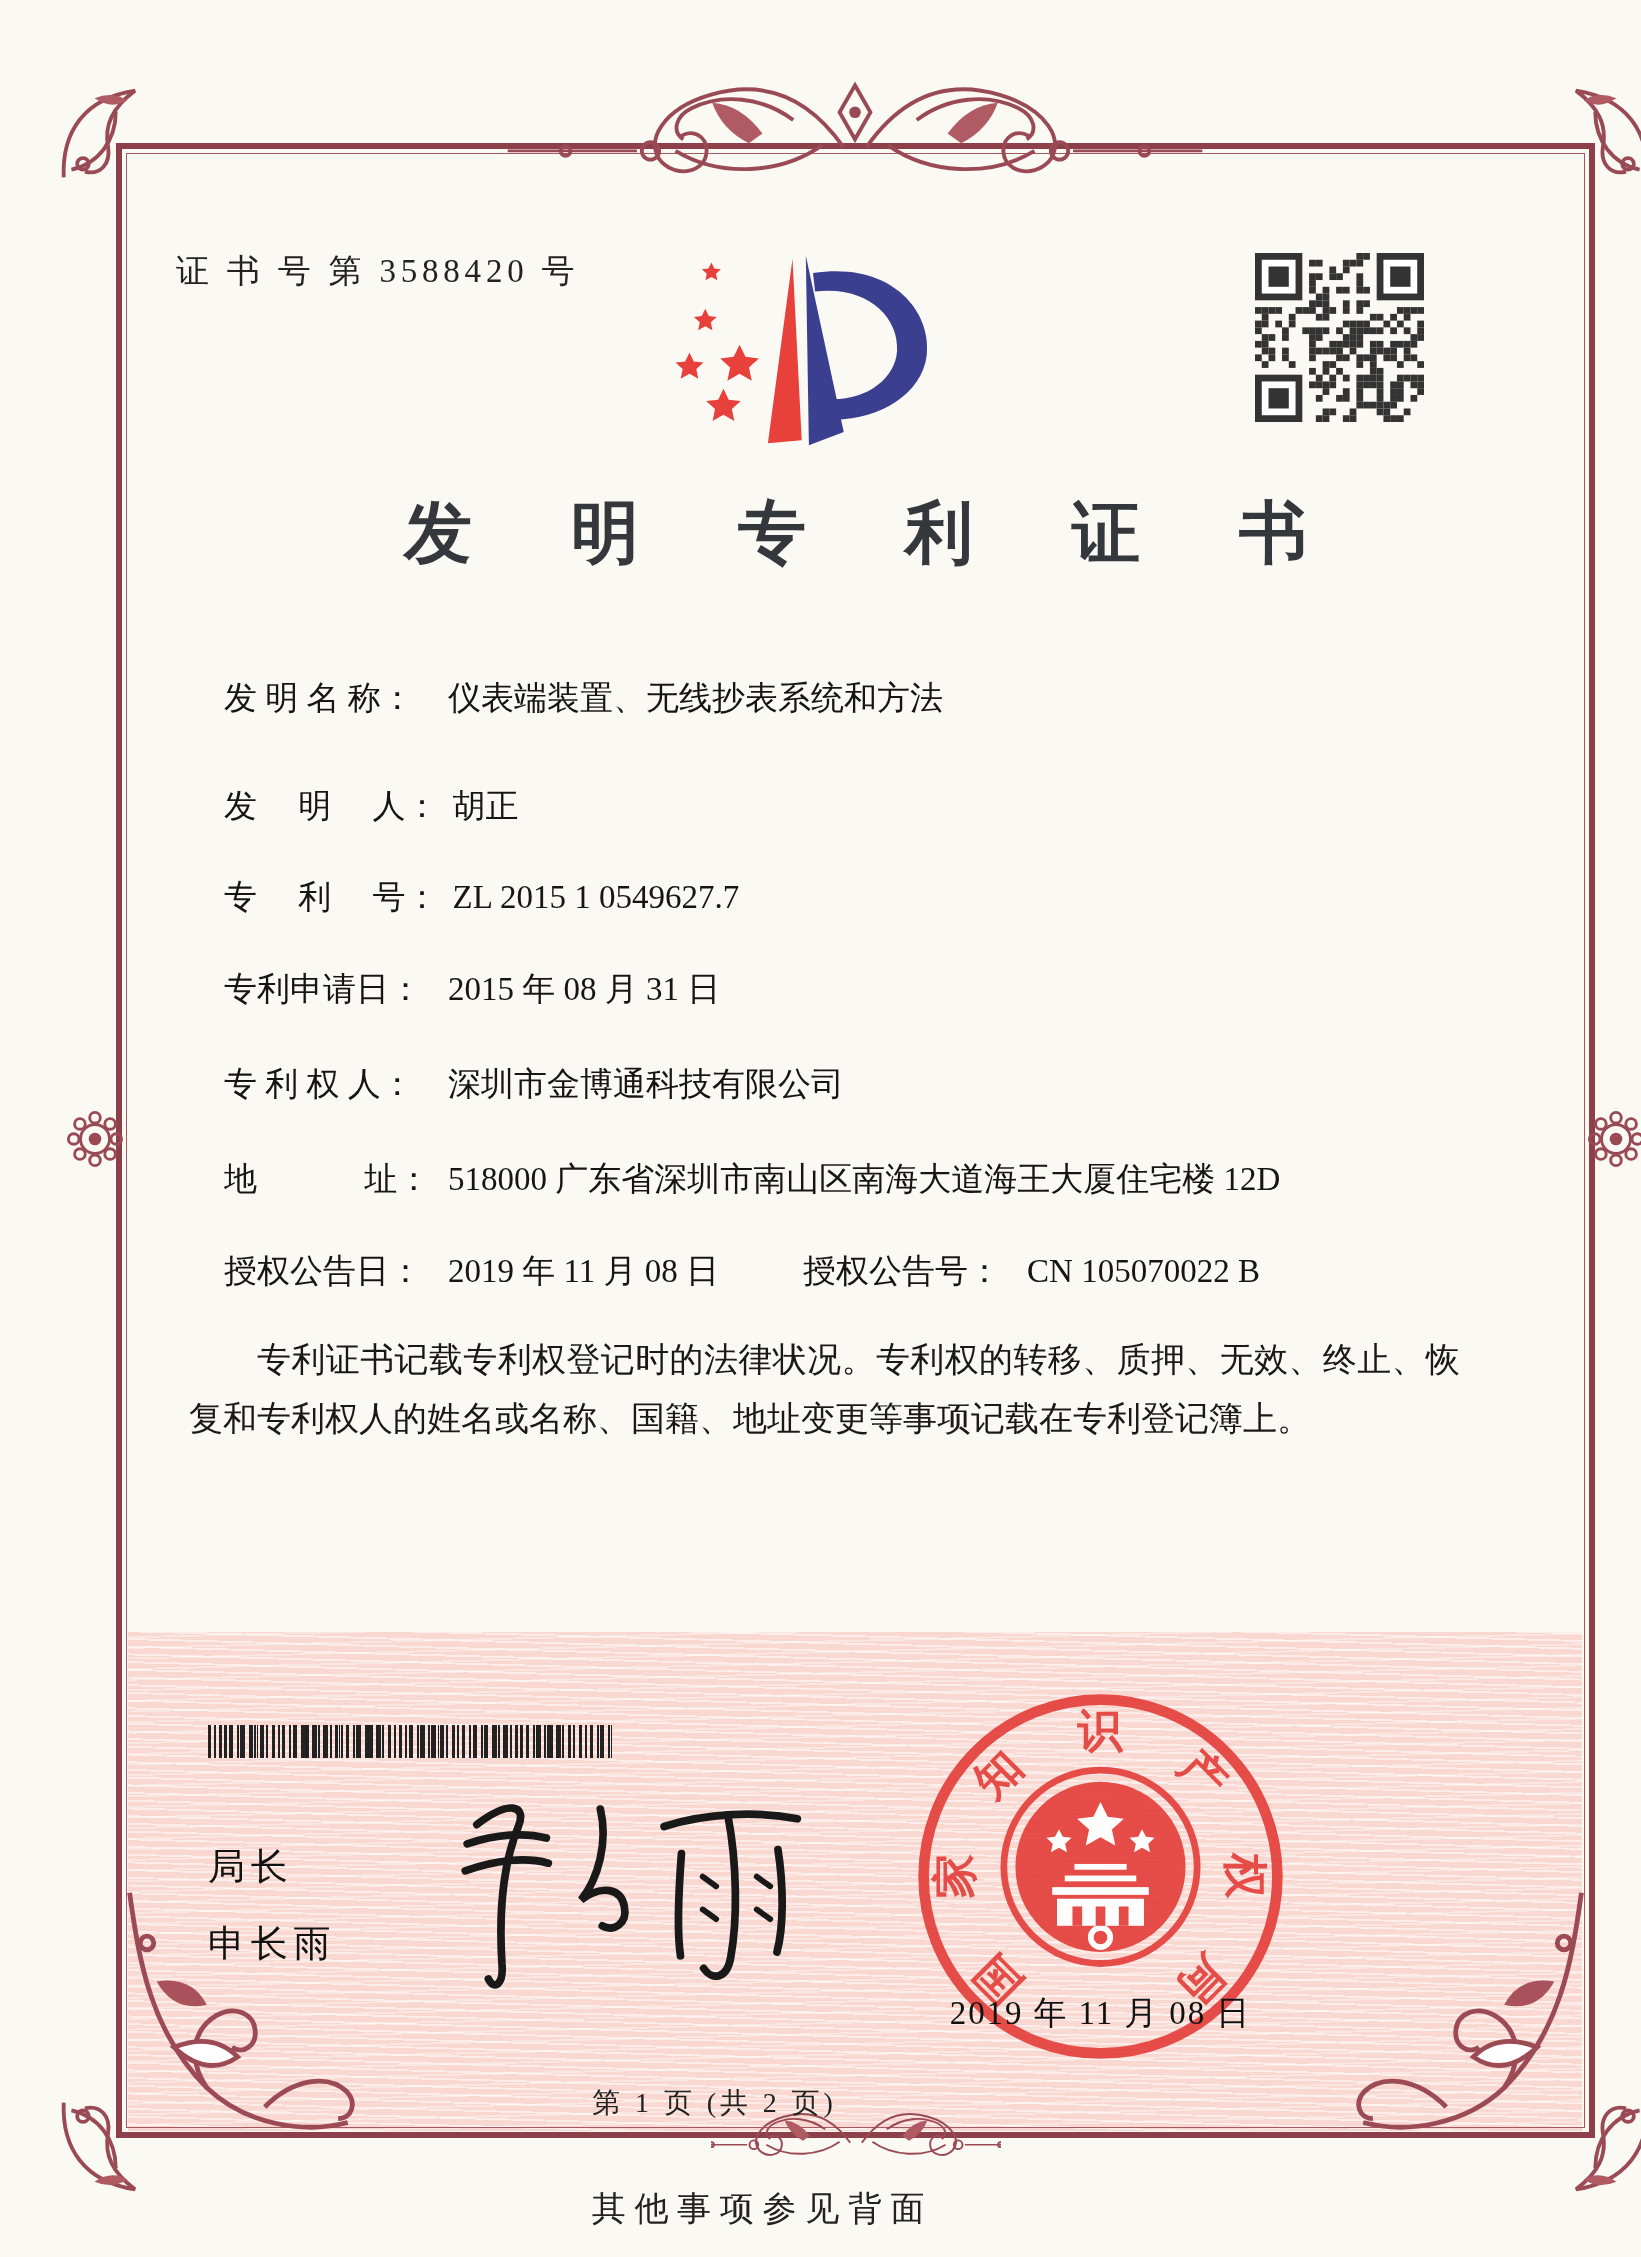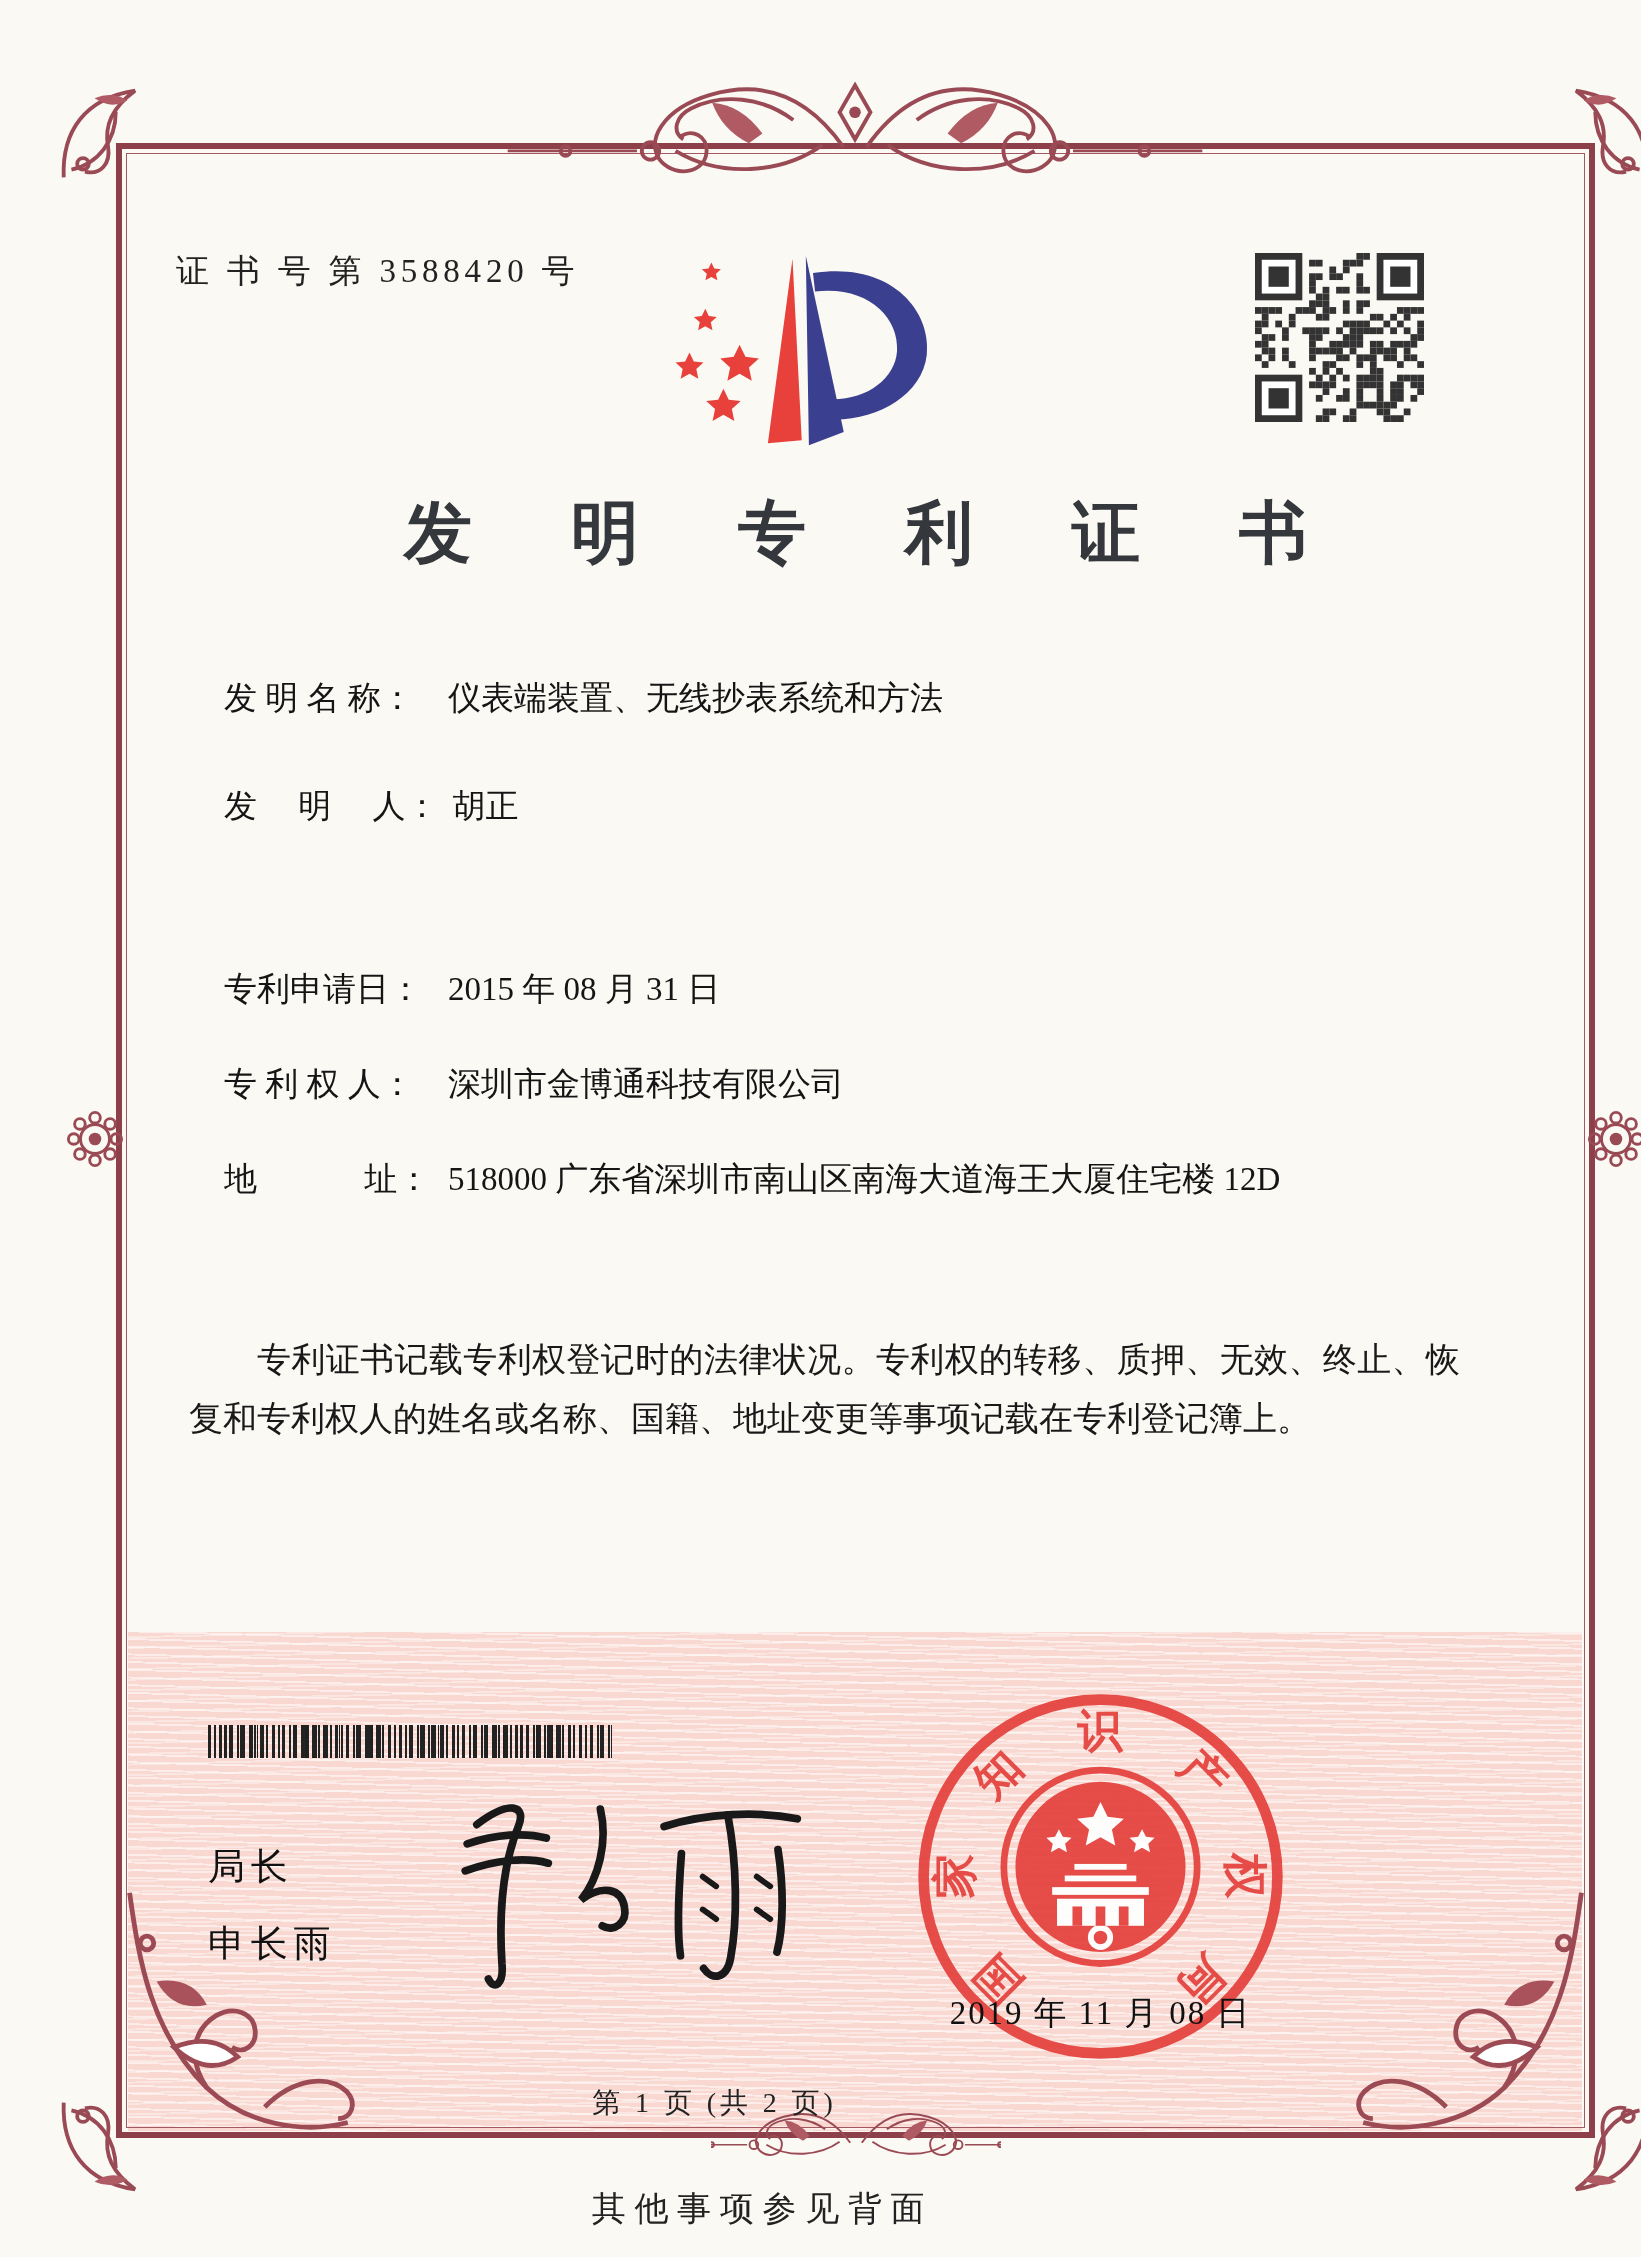--- a/index.html
+++ b/index.html
@@ -411,31 +411,45 @@
     <div class="title">发 明 专 利 证 书</div>
 
     <div class="row r0">
       <span class="lbl">发 明 名 称：</span>
       <span class="val">仪表端装置、无线抄表系统和方法</span>
     </div>
     <div class="row r1">
       <span class="lbl">发　 明　 人：</span>
       <span class="val">胡正</span>
     </div>
+    <div class="row r2">
+      <span class="lbl">专　 利　 号：</span>
+      <span class="val">ZL 2015 1 0549627.7</span>
+    </div>
     <div class="row r3">
       <span class="lbl">专利申请日：</span>
       <span class="val">2015 年 08 月 31 日</span>
     </div>
     <div class="row r4">
       <span class="lbl">专 利 权 人：</span>
       <span class="val">深圳市金博通科技有限公司</span>
     </div>
     <div class="row r5">
       <span class="lbl">地　　　 址：</span>
       <span class="val">518000 广东省深圳市南山区南海大道海王大厦住宅楼 12D</span>
+    </div>
+    <div class="row r6">
+      <span>
+        <span class="lbl">授权公告日：</span>
+        <span class="val">2019 年 11 月 08 日</span>
+      </span>
+      <span class="pair2">
+        <span class="lbl">授权公告号：</span>
+        <span class="val">CN 105070022 B</span>
+      </span>
     </div>
 
     <div class="paras">
       <p>专利证书记载专利权登记时的法律状况。专利权的转移、质押、无效、终止、恢复和专利权人的姓名或名称、国籍、地址变更等事项记载在专利登记簿上。</p>
     </div>
 
     <div class="barcode"></div>
 
     <div class="director d1">局长</div>
     <div class="director d2">申长雨</div>

